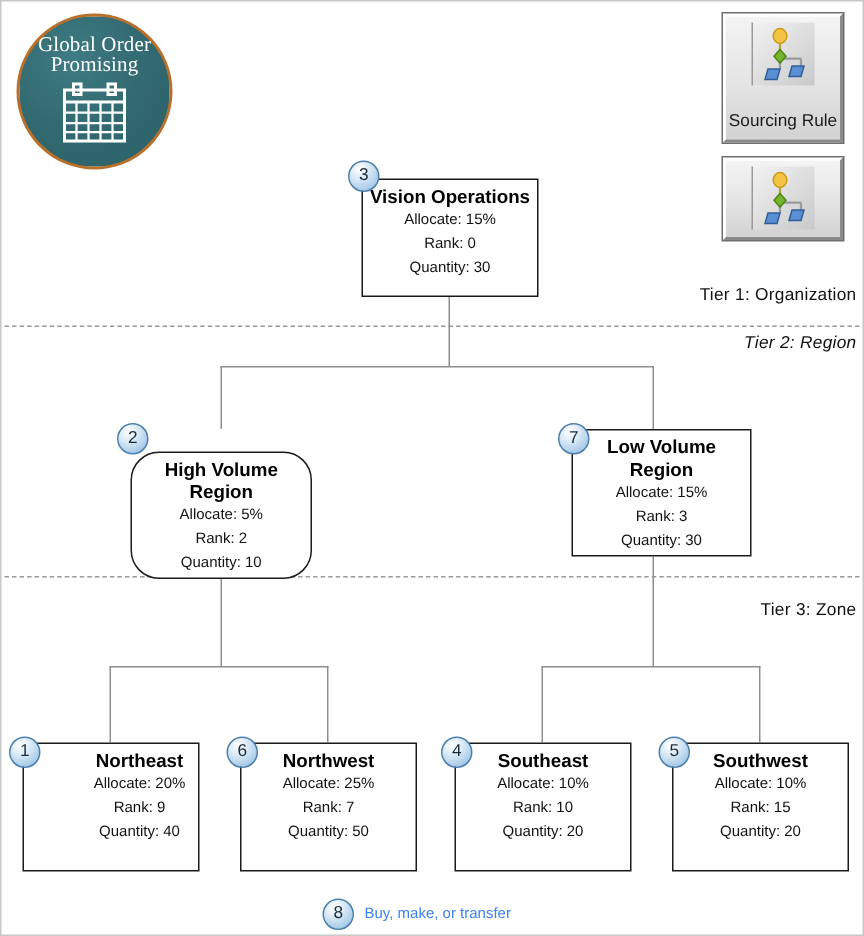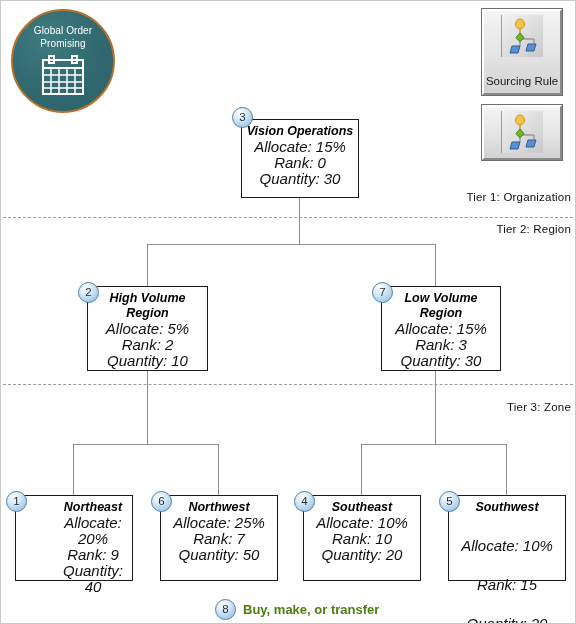--- a/index.html
+++ b/index.html
@@ -31,25 +31,26 @@
     border: 2px solid #b9702a;
     box-sizing: border-box;
     display: flex;
     flex-direction: column;
     align-items: center;
     justify-content: flex-start;
     padding-top: 13px;
   }
   .logo-title {
     color: #ffffff;
-    font-size: 10px;
+    font-size: 14px;
     line-height: 13px;
     text-align: center;
     width: 88px;
     letter-spacing: 0.1px;
+    font-family: Liberation Serif, serif;
   }
   .logo-cal {
     margin-top: 4px;
     width: 46px;
     height: 42px;
   }
 
   
   .legend-btn {
     position: absolute;
@@ -112,31 +113,30 @@
   .node {
     position: absolute;
     background: #ffffff;
     border: 1px solid #1a1a1a;
     box-sizing: border-box;
     display: flex;
     flex-direction: column;
     align-items: center;
     justify-content: flex-start;
     padding-top: 4px;
-    font-style: italic;
   }
   .node-title {
     font-size: 12.5px;
     font-weight: bold;
     line-height: 15px;
     text-align: center;
     color: #000000;
   }
   .node-line {
-    font-size: 15px;
+    font-size: 10px;
     line-height: 16px;
     text-align: center;
     color: #111111;
   }
   .badge {
     position: absolute;
     width: 21px;
     height: 21px;
     border-radius: 50%;
     background: radial-gradient(circle at 35% 25%, #ffffff 0%, #dbeaf7 35%, #a9cbe8 75%, #7fb0d8 100%);
@@ -152,24 +152,23 @@
   .footnote {
     position: absolute;
     display: flex;
     align-items: center;
     gap: 7px;
   }
   .footnote .badge {
     position: static;
   }
   .footnote-text {
-    font-size: 13px;
-    color: #4d7c0f;
+    font-size: 10px;
+    color: #3b82f6;
     white-space: nowrap;
-    font-weight: bold;
   }
 </style>
 </head>
 <body>
 
 <div id="canvas">
 
   <div class="logo">
     <div class="logo-title">Global Order Promising</div>
     <svg class="logo-cal" viewBox="0 0 46 42">
@@ -215,21 +214,21 @@
         <polygon points="10,31 18,31 16,38 8,38" fill="#5b8fd4" stroke="#2f5d98" stroke-width="1"></polygon>
         <polygon points="26,29 34,29 32,36 24,36" fill="#5b8fd4" stroke="#2f5d98" stroke-width="1"></polygon>
       </svg>
     </div>
   </div>
 
   <div class="tier-line" style="top:216px;"></div>
   <div class="tier-line" style="top:383px;"></div>
 
   <div class="tier-label" style="top:190px;">Tier 1: Organization</div>
-  <div class="tier-label" style="top:222px;">Tier 2: Region</div>
+  <div class="tier-label" style="top:222px;font-style:italic;">Tier 2: Region</div>
   <div class="tier-label" style="top:400px;">Tier 3: Zone</div>
 
   <div class="conn v" style="left:298px; top:197px; height:46px;"></div>
   <div class="conn h" style="left:146px; top:243px; width:289px;"></div>
   <div class="conn v" style="left:146px; top:243px; height:42px;"></div>
   <div class="conn v" style="left:434px; top:243px; height:42px;"></div>
 
   <div class="conn v" style="left:146px; top:370px; height:73px;"></div>
   <div class="conn h" style="left:72px; top:443px; width:146px;"></div>
   <div class="conn v" style="left:72px; top:443px; height:51px;"></div>
@@ -241,21 +240,21 @@
   <div class="conn v" style="left:505px; top:443px; height:51px;"></div>
 
   <div class="node" style="left:240px; top:118px; width:118px; height:79px;">
     <div class="node-title">Vision Operations</div>
     <div class="node-line">Allocate: 15%</div>
     <div class="node-line">Rank: 0</div>
     <div class="node-line">Quantity: 30</div>
   </div>
   <div class="badge" style="left:231px; top:106px;">3</div>
 
-  <div class="node" style="left:86px; top:285px; width:121px; height:85px;">
+  <div class="node" style="left:86px; top:300px; width:121px; height:85px;border-radius:19px;">
     <div class="node-title">High Volume Region</div>
     <div class="node-line">Allocate: 5%</div>
     <div class="node-line">Rank: 2</div>
     <div class="node-line">Quantity: 10</div>
   </div>
   <div class="badge" style="left:77px; top:281px;">2</div>
 
   <div class="node" style="left:380px; top:285px; width:120px; height:85px;">
     <div class="node-title">Low Volume Region</div>
     <div class="node-line">Allocate: 15%</div>
@@ -281,21 +280,21 @@
   <div class="badge" style="left:150px; top:490px;">6</div>
 
   <div class="node" style="left:302px; top:494px; width:118px; height:86px;">
     <div class="node-title">Southeast</div>
     <div class="node-line">Allocate: 10%</div>
     <div class="node-line">Rank: 10</div>
     <div class="node-line">Quantity: 20</div>
   </div>
   <div class="badge" style="left:293px; top:490px;">4</div>
 
-  <div class="node" style="left:447px; top:494px; width:118px; height:86px;gap:23px;">
+  <div class="node" style="left:447px; top:494px; width:118px; height:86px;">
     <div class="node-title">Southwest</div>
     <div class="node-line">Allocate: 10%</div>
     <div class="node-line">Rank: 15</div>
     <div class="node-line">Quantity: 20</div>
   </div>
   <div class="badge" style="left:438px; top:490px;">5</div>
 
   <div class="footnote" style="left:214px; top:598px;">
     <div class="badge">8</div>
     <div class="footnote-text">Buy, make, or transfer</div>

